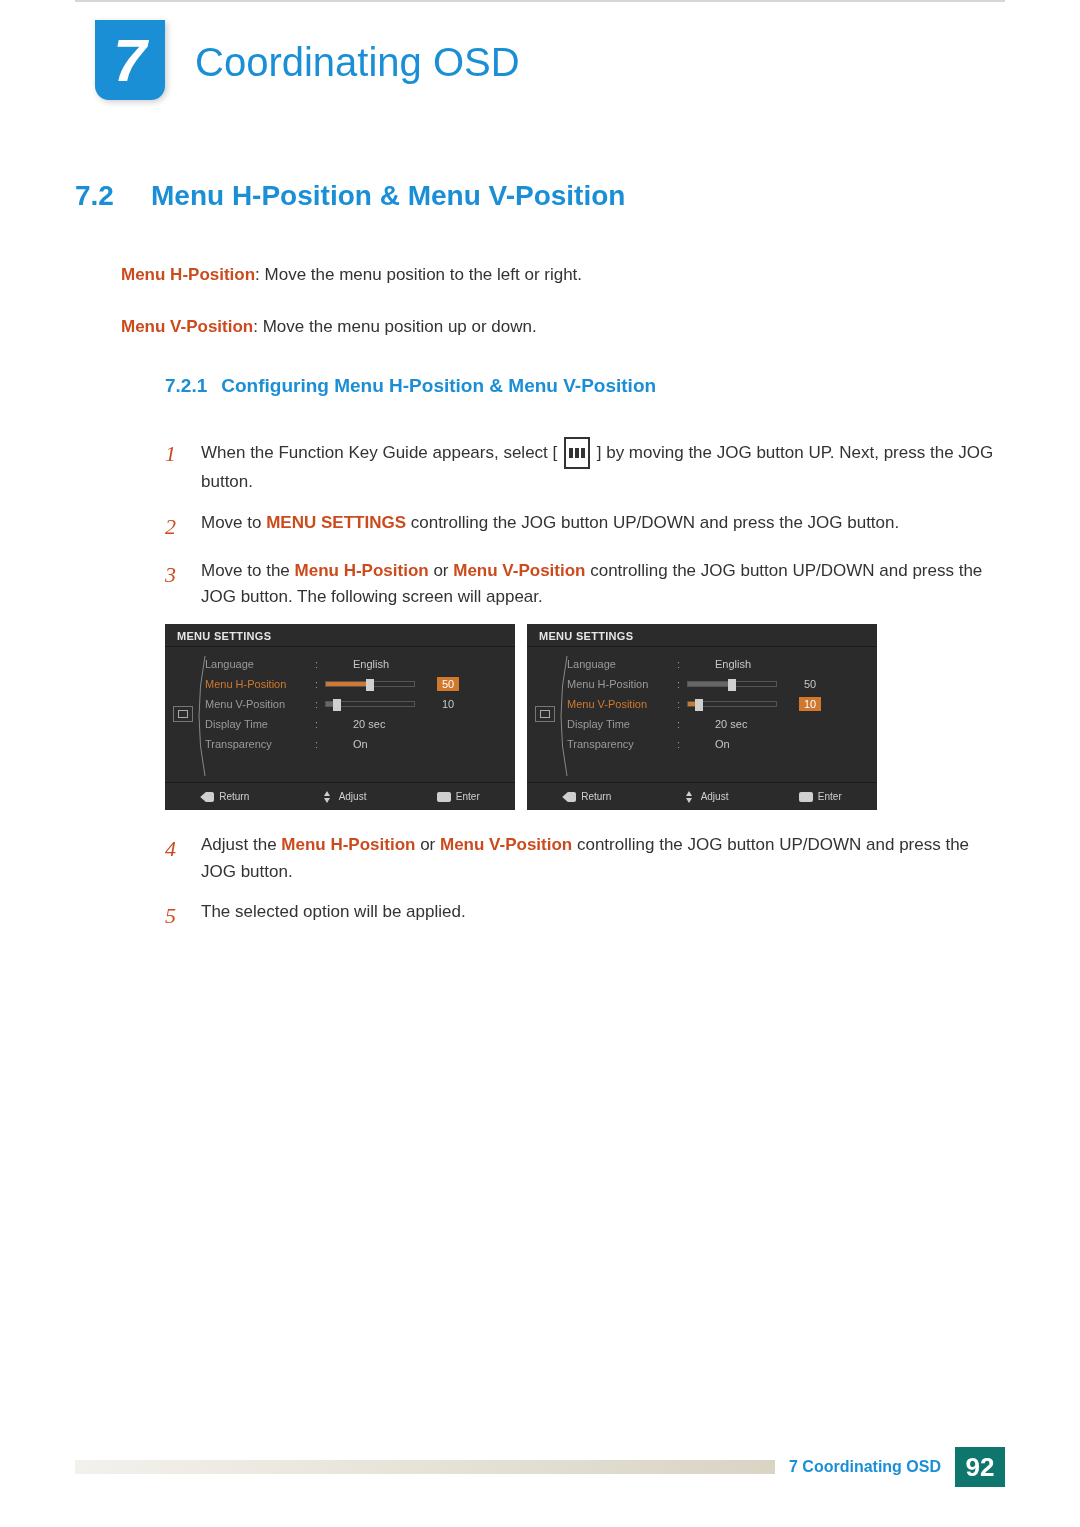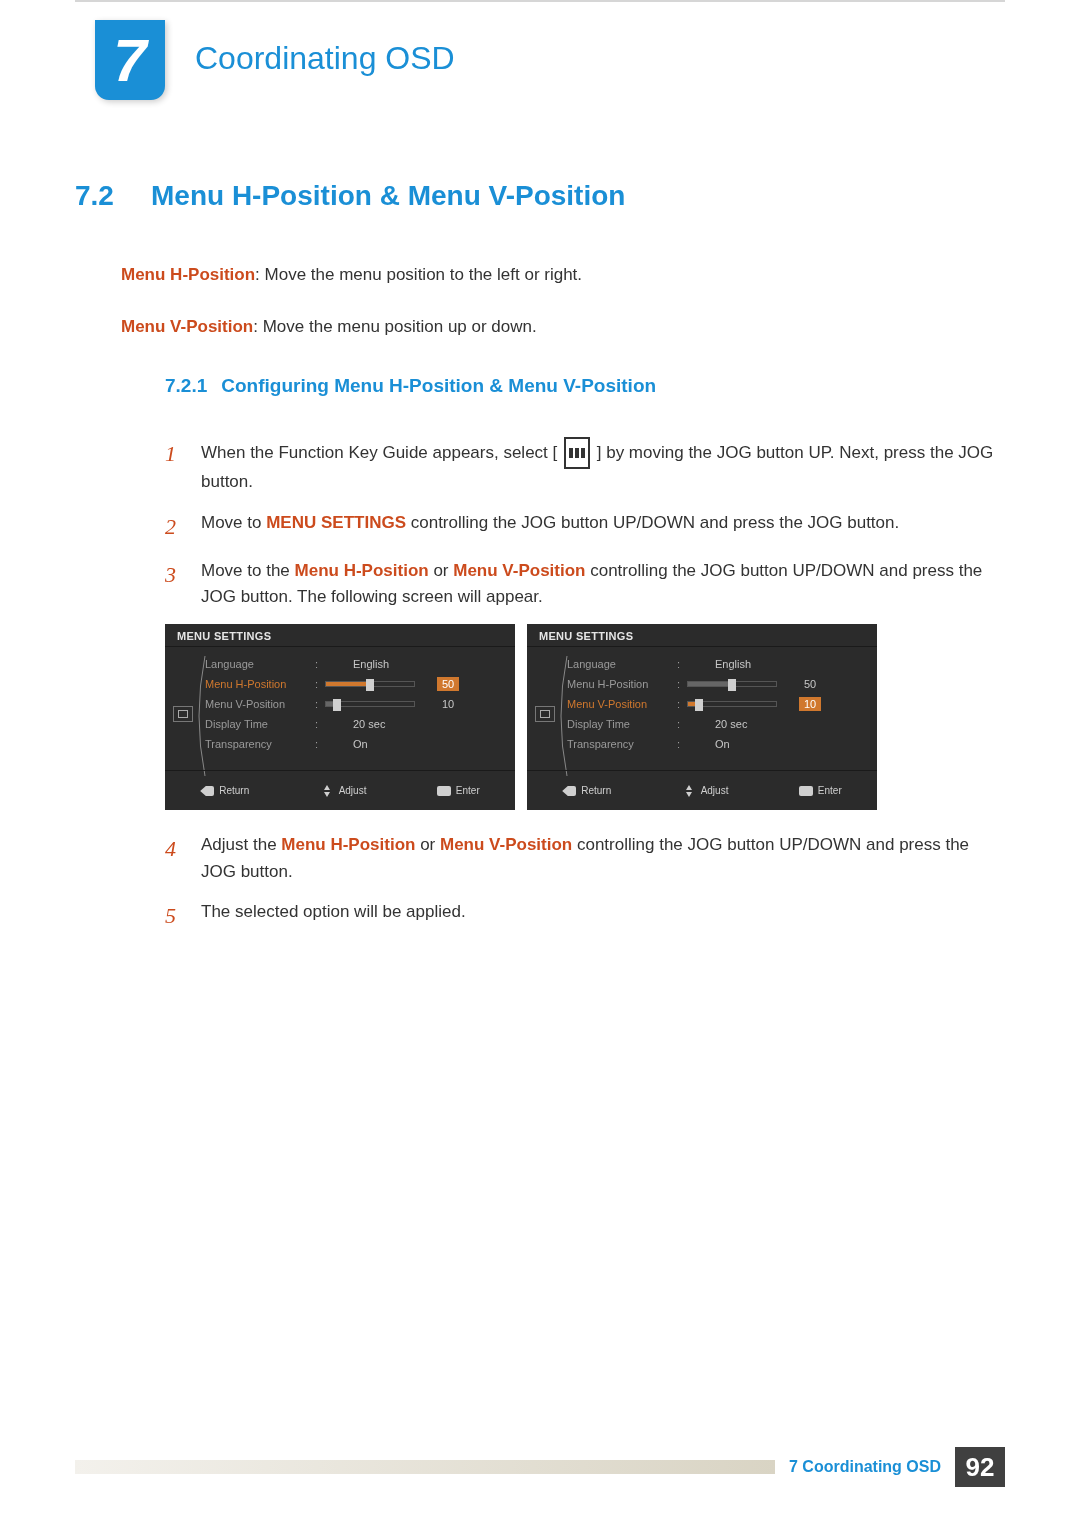--- a/index.html
+++ b/index.html
@@ -25,21 +25,21 @@
     color: #fff;
     font-size: 60px;
     font-weight: bold;
     font-style: italic;
     display: flex; align-items: center; justify-content: center;
     box-shadow: 2px 2px 6px rgba(0,0,0,0.2);
   }
   .chapter-title {
     position: absolute;
     top: 40px; left: 195px;
-    font-size: 32px;
+    font-size: 40px;
     color: #1a8fd6;
   }
   .content {
     position: absolute;
     top: 180px; left: 75px; right: 80px;
   }
   .h2-row { display: flex; gap: 16px; margin-bottom: 50px; }
   .h2-num { font-size: 28px; color: #1a8fd6; font-weight: bold; min-width: 60px; }
   .h2-title { font-size: 28px; color: #1a8fd6; font-weight: bold; }
   .def { margin-left: 46px; font-size: 17px; line-height: 1.5; margin-bottom: 26px; }
@@ -107,21 +107,21 @@
     display:flex; align-items:center; justify-content:center;
   }
   .panel-side-icon::before {
     content:""; width:8px; height:6px; border:1px solid #aaa;
   }
   .panel-curve {
     position:absolute; left:28px; top:32px; width:14px; height:120px;
     pointer-events:none;
   }
   .panel-footer {
-    position:absolute; left:0; right:0; bottom:0; height:40px;
+    position:absolute; left:0; right:0; bottom:0; height:28px;
     border-top:1px solid #1a1a1a;
     display:flex; justify-content:space-around; align-items:center;
     color:#cfcfcf; font-size:10px;
   }
   .foot-item { display:flex; align-items:center; gap:5px; }
   .key-icon { width:14px; height:10px; background:#cfcfcf; border-radius:2px; }
   .key-icon.arrow-l { clip-path: polygon(40% 0,100% 0,100% 100%,40% 100%,0 50%); }
   .key-icon.arrow-ud { background:none; position:relative; width:14px; height:12px; }
   .key-icon.arrow-ud::before { content:""; position:absolute; left:4px; top:0; border-left:3px solid transparent; border-right:3px solid transparent; border-bottom:5px solid #cfcfcf; }
   .key-icon.arrow-ud::after { content:""; position:absolute; left:4px; bottom:0; border-left:3px solid transparent; border-right:3px solid transparent; border-top:5px solid #cfcfcf; }
@@ -132,21 +132,21 @@
     display:flex; align-items:center;
   }
   .page-footer .bar {
     flex:1; height:14px;
     background: linear-gradient(to right, #f3f1ec, #d9d4c4);
   }
   .page-footer .label {
     color:#1a8fd6; font-weight:bold; font-size:16px; padding:0 14px;
   }
   .page-footer .num {
-    background:#404040; color:#fff; font-weight:bold; font-size:26px;
+    background:#0f766e; color:#fff; font-weight:bold; font-size:26px;
     width:50px; height:40px; display:flex; align-items:center; justify-content:center;
   }
 </style>
 </head>
 <body>
 
 <div class="topline"></div>
 
 <div class="chapter-tab">
   <span>7</span>

